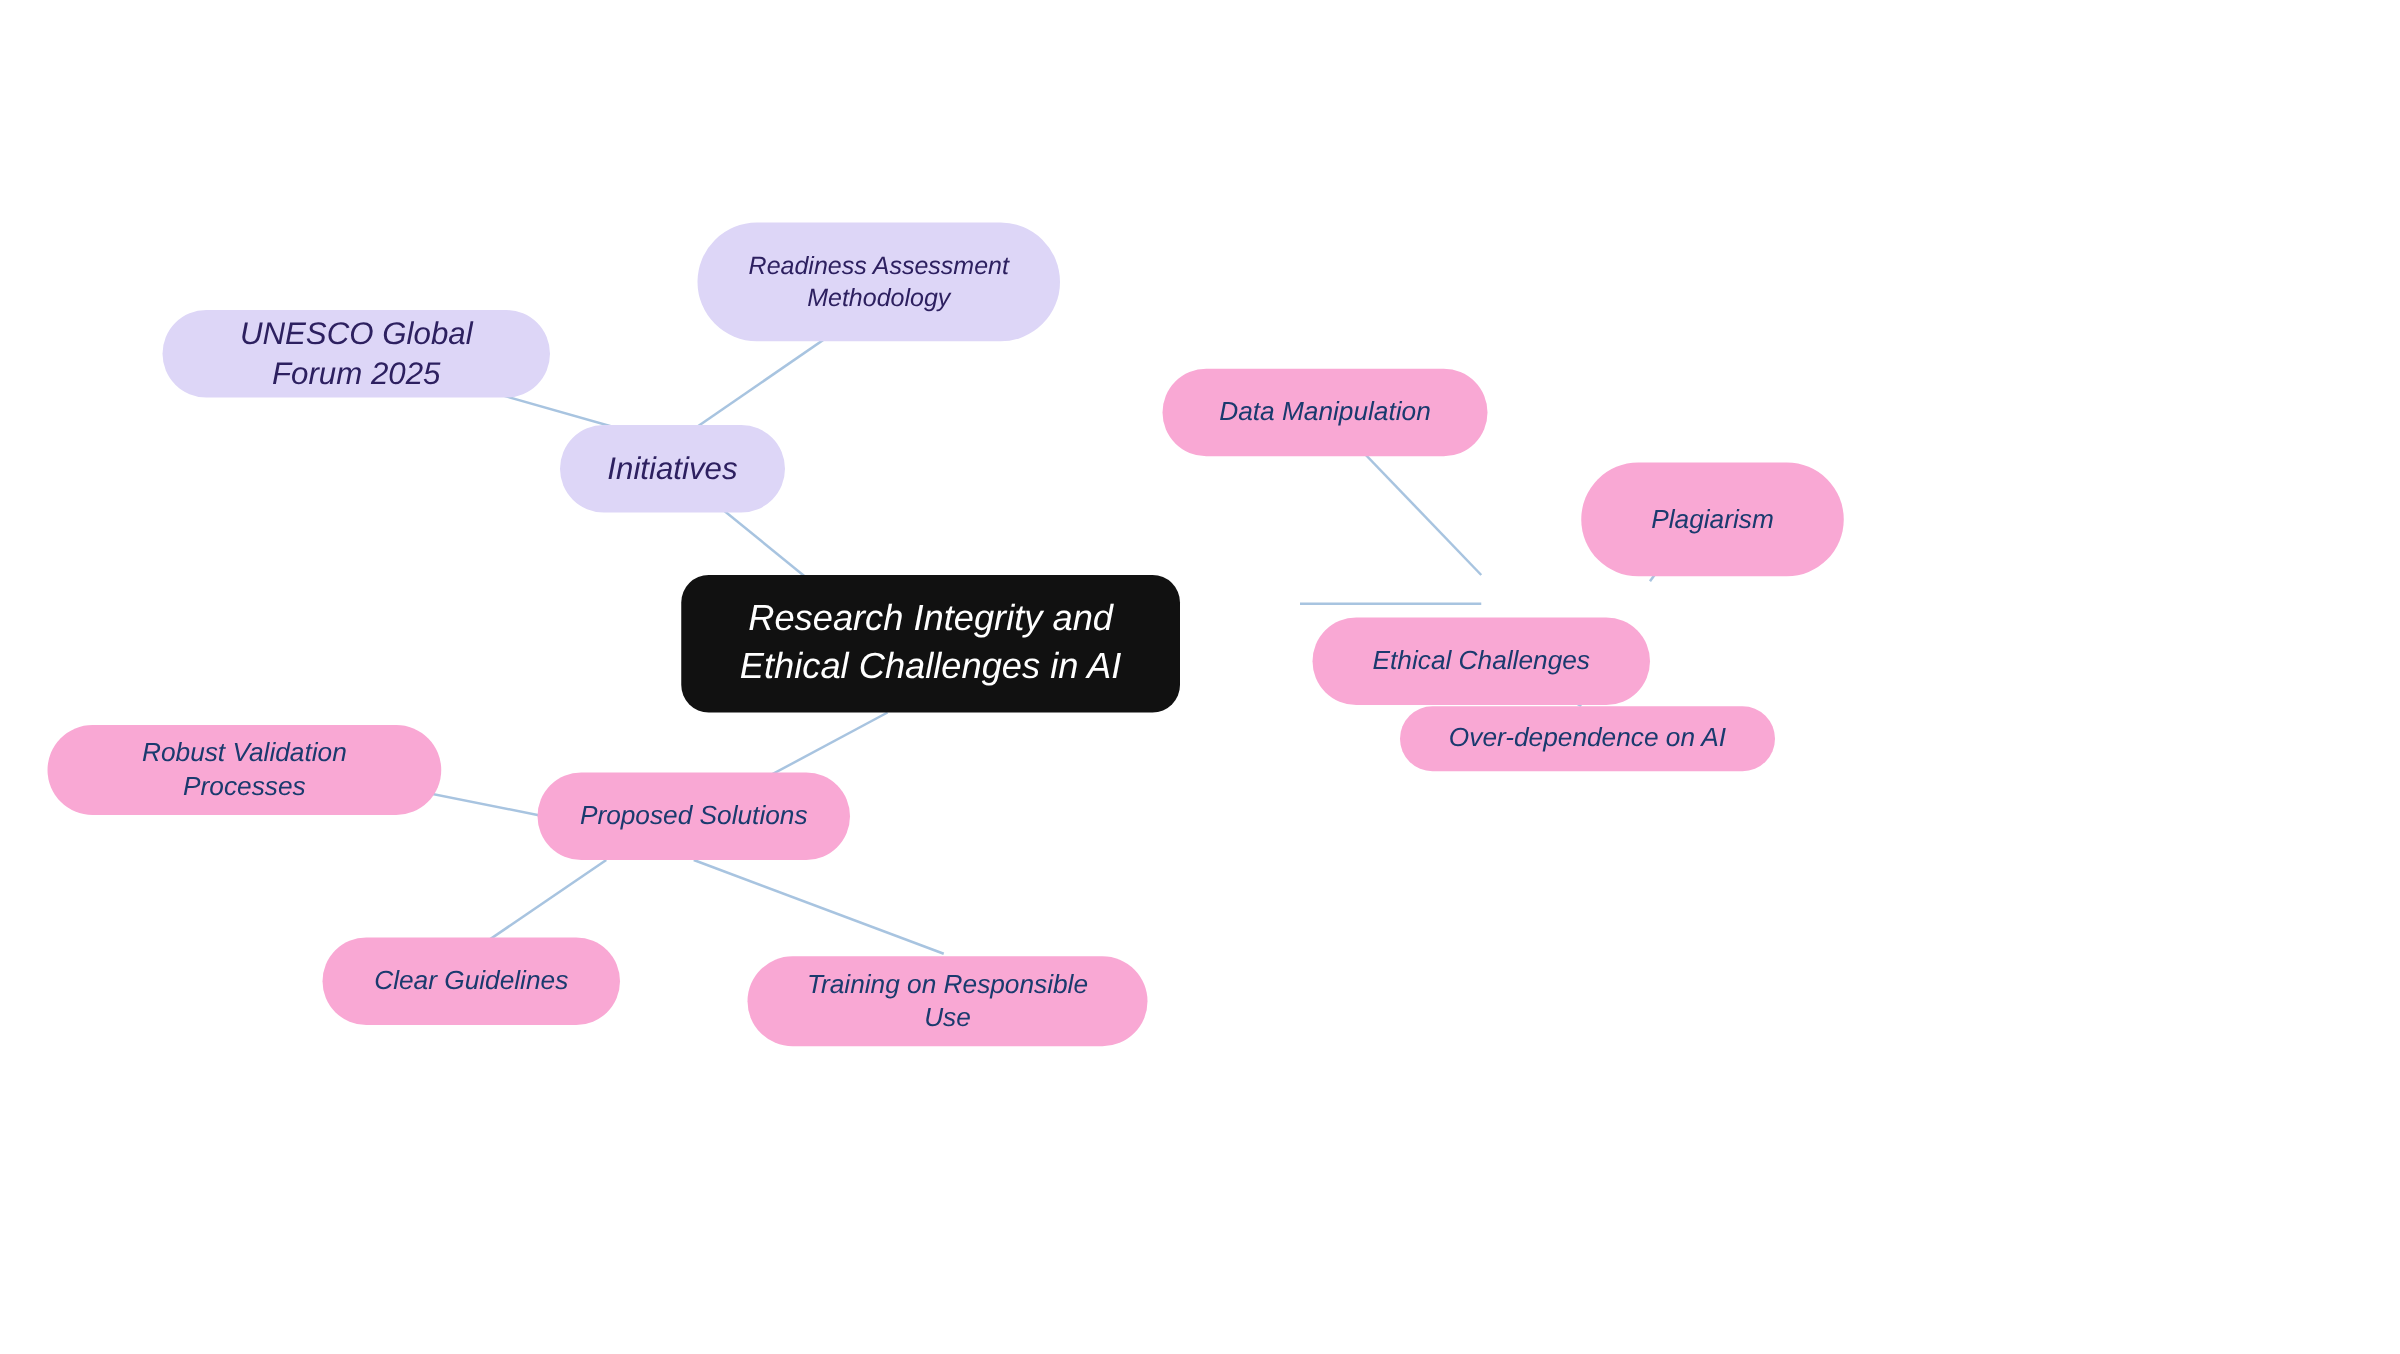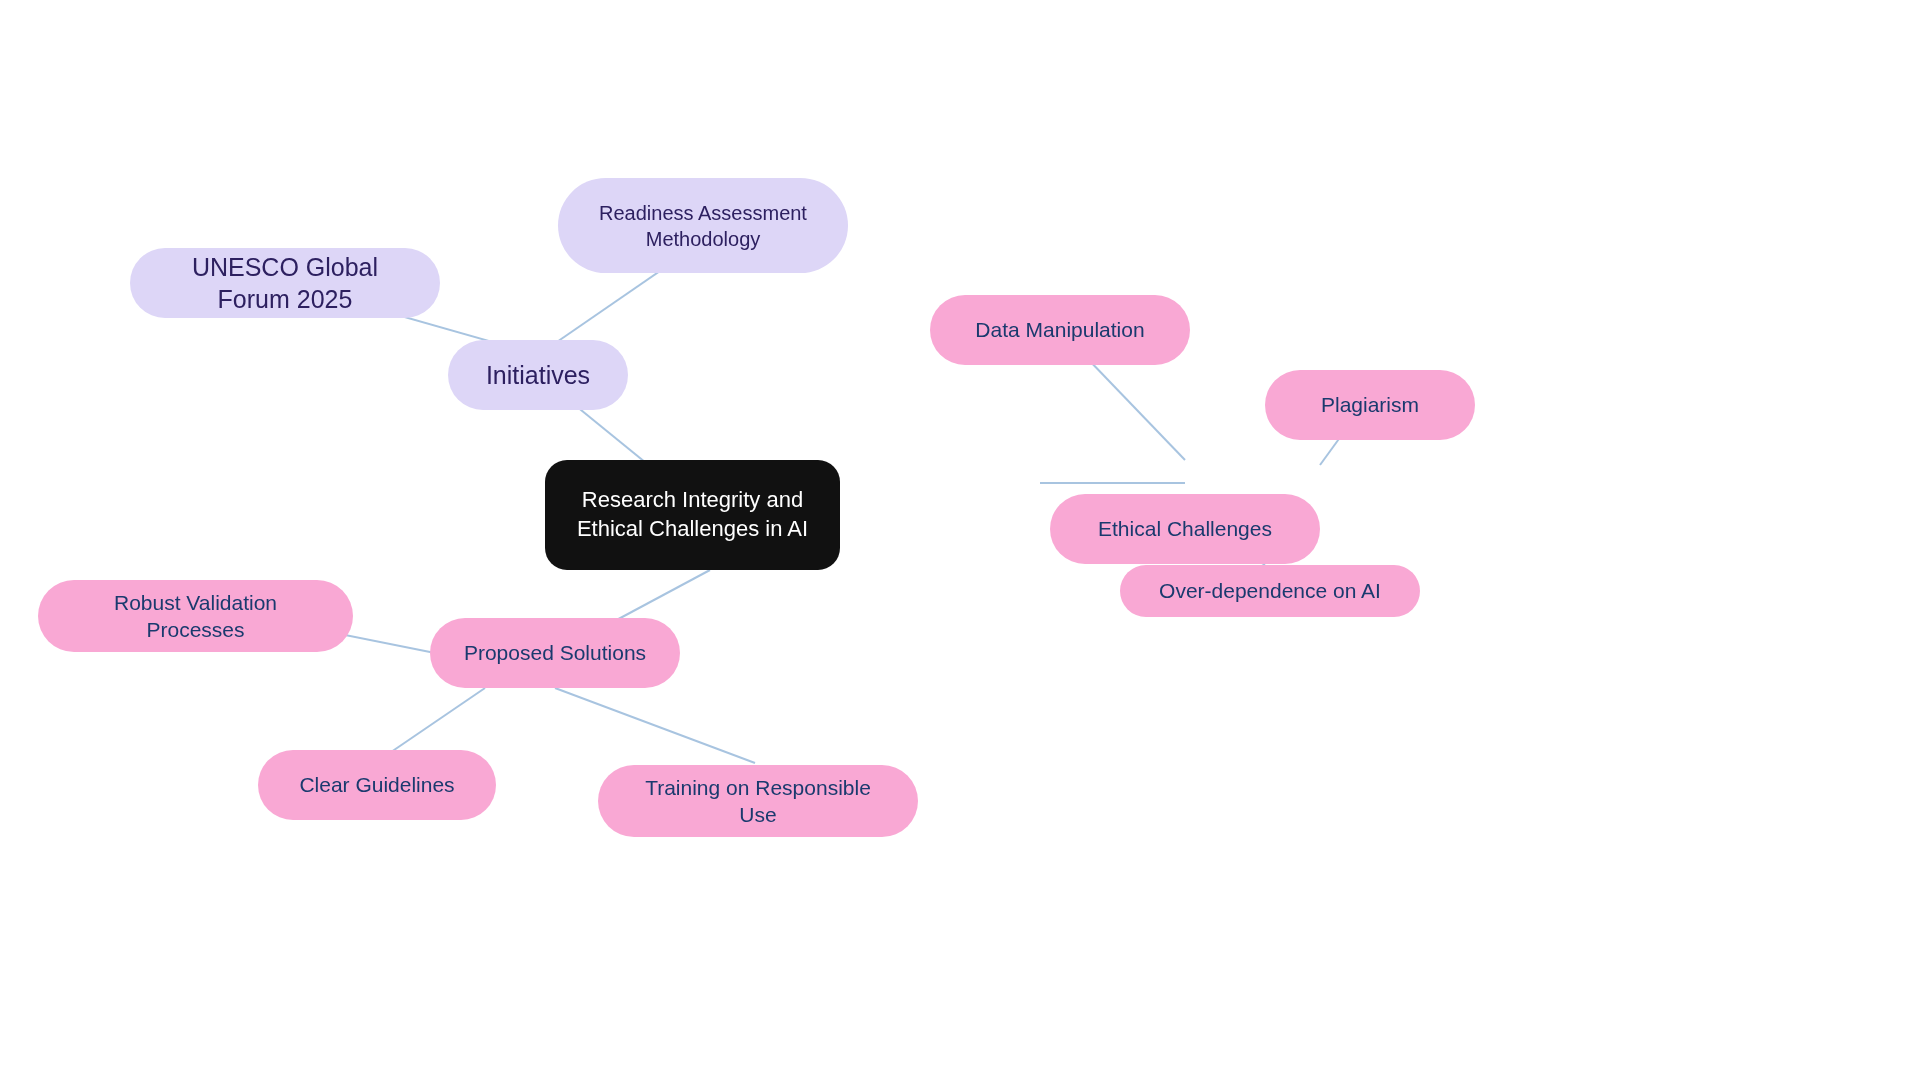--- a/index.html
+++ b/index.html
@@ -22,27 +22,28 @@
     .node {
       position: absolute;
       border-radius: 50px;
       display: flex;
       align-items: center;
       justify-content: center;
       text-align: center;
       z-index: 1;
       padding: 18px 28px;
       line-height: 1.3;
+      font-style: italic;
     }
     .node-center {
       background: #111111;
       color: #ffffff;
-      font-size: 22px;
+      font-size: 29px;
       font-weight: 500;
-      width: 295px;
+      width: 399px;
       height: 110px;
       border-radius: 22px;
     }
     .node-purple {
       background: #ddd6f7;
       color: #2d2060;
       font-size: 25px;
       font-weight: 400;
     }
     .node-blue {
@@ -85,21 +86,21 @@
 <div class="node node-purple" style="left: 448px; top: 340px; width: 180px; height: 70px;">Initiatives</div>
 
 <div class="node node-purple" style="left: 130px; top: 248px; width: 310px; height: 70px;">UNESCO Global Forum 2025</div>
 
 <div class="node node-purple" style="left: 558px; top: 178px; width: 290px; height: 95px; font-size: 20px;">Readiness Assessment Methodology</div>
 
 <div class="node node-blue" style="left: 1050px; top: 448px; width: 270px; height: 70px; margin-top: 46px;">Ethical Challenges</div>
 
 <div class="node node-blue" style="left: 930px; top: 295px; width: 260px; height: 70px;">Data Manipulation</div>
 
-<div class="node node-blue" style="left: 1265px; top: 370px; width: 210px; height: 70px;">Plagiarism</div>
+<div class="node node-blue" style="left: 1265px; top: 370px; width: 210px; height: 91px;">Plagiarism</div>
 
 <div class="node node-blue" style="left: 1120px; top: 565px; width: 300px; height: 52px;">Over-dependence on AI</div>
 
 <div class="node node-blue" style="left: 430px; top: 618px; width: 250px; height: 70px;">Proposed Solutions</div>
 
 <div class="node node-blue" style="left: 38px; top: 580px; width: 315px; height: 72px;">Robust Validation Processes</div>
 
 <div class="node node-blue" style="left: 258px; top: 728px; width: 238px; height: 70px; margin-top: 22px;">Clear Guidelines</div>
 
 <div class="node node-blue" style="left: 598px; top: 765px; width: 320px; height: 72px;">Training on Responsible Use</div>

